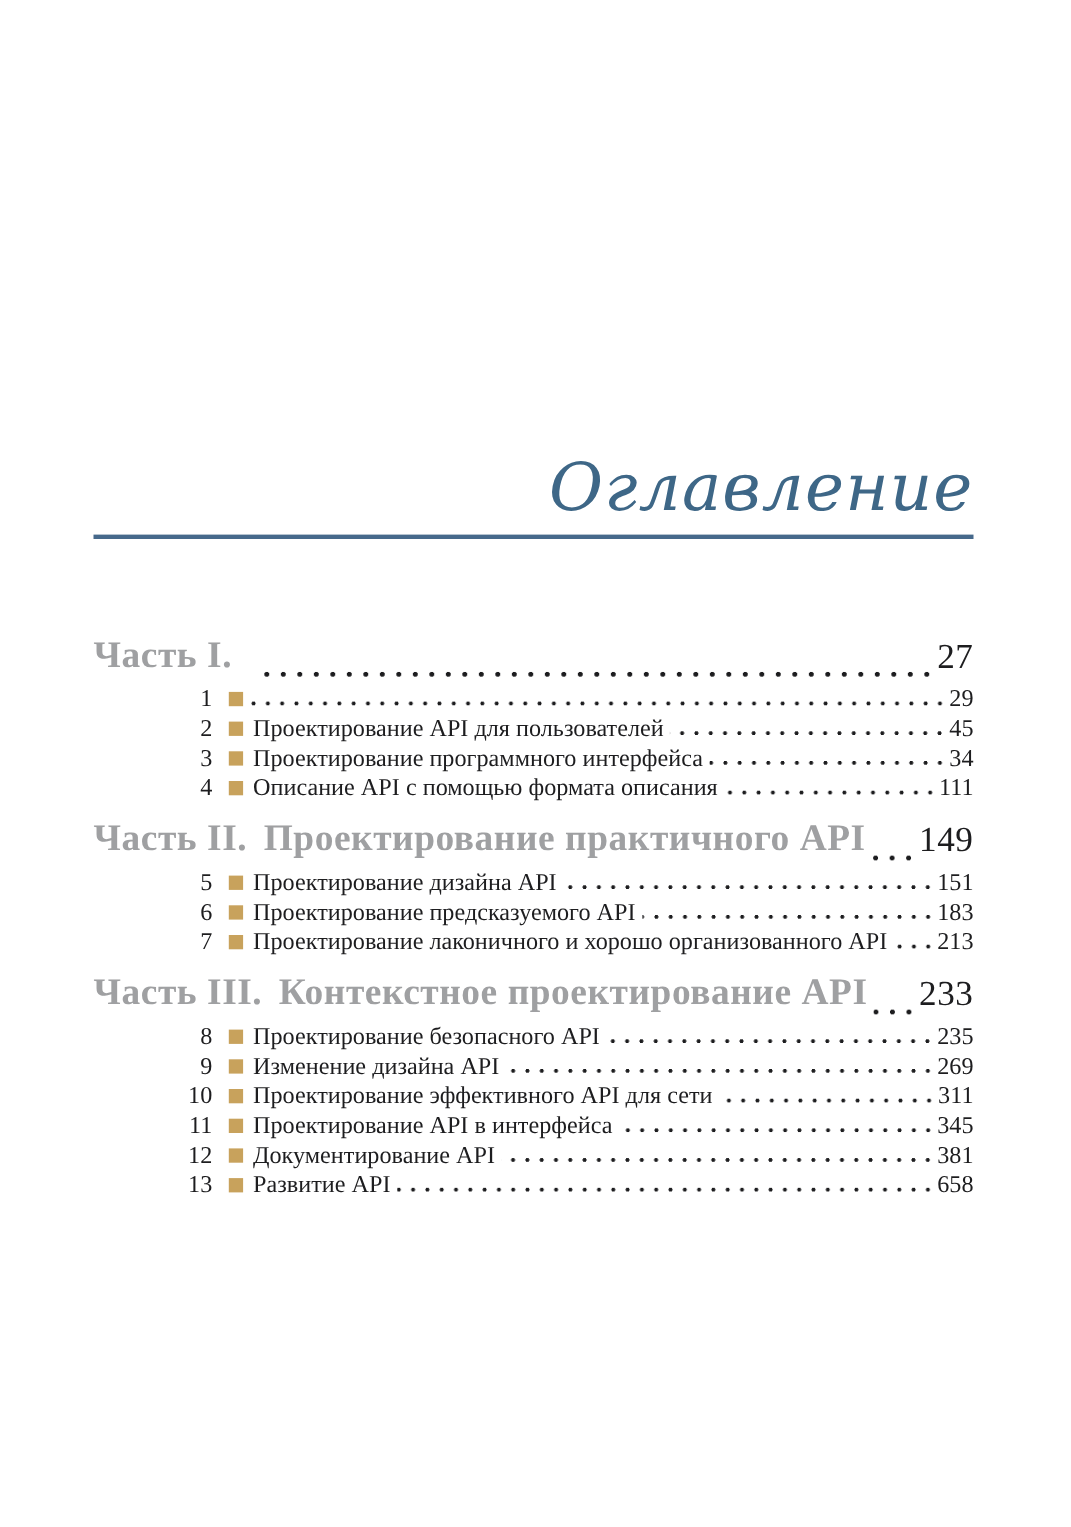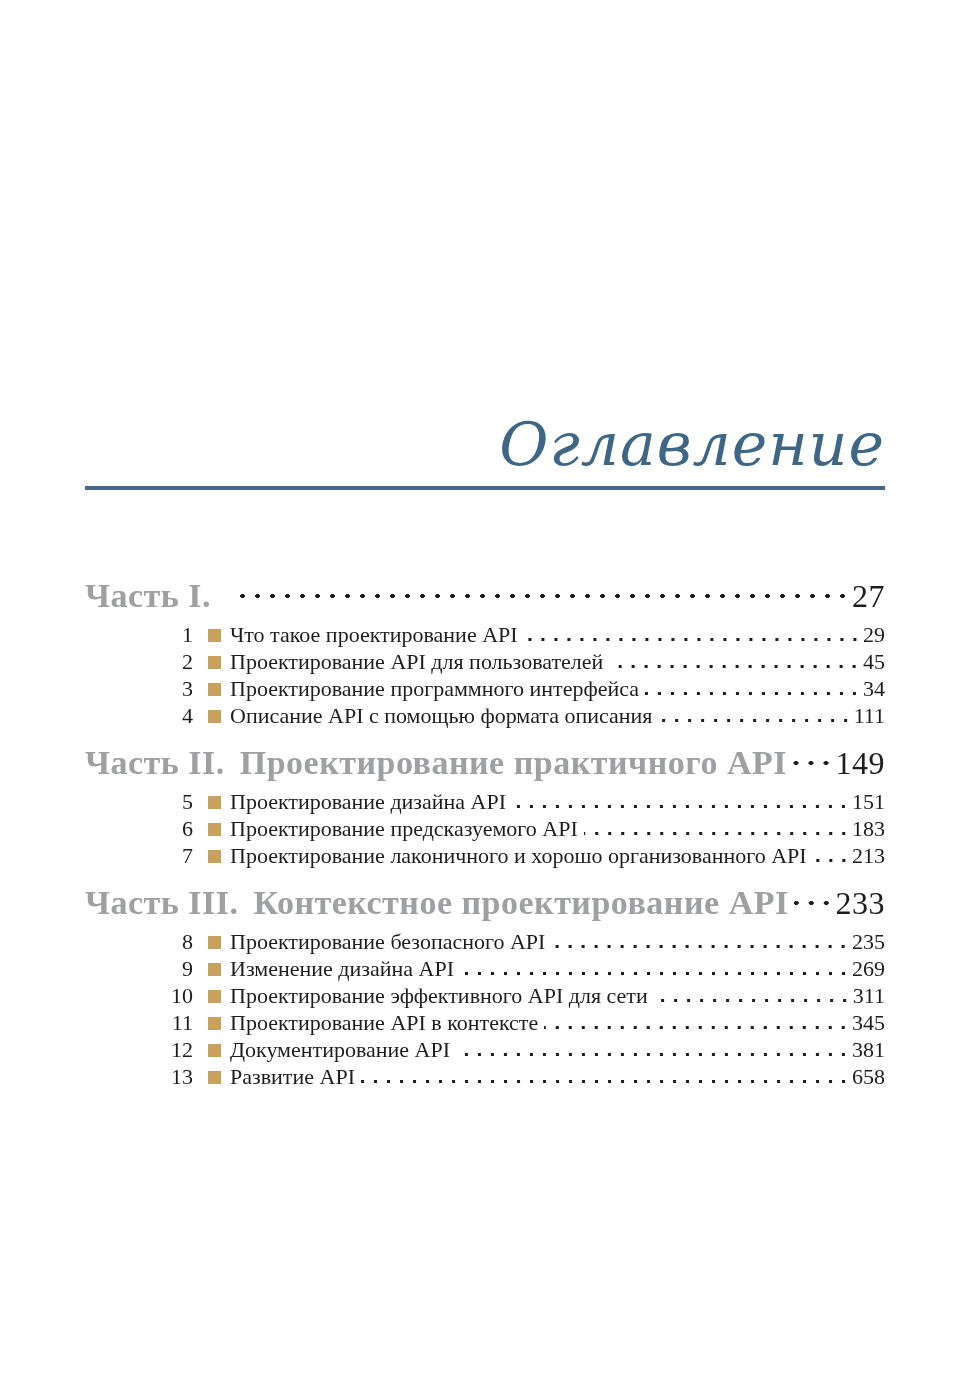--- a/index.html
+++ b/index.html
@@ -29,21 +29,21 @@
   .title-rule {
     height: 4px;
     margin-top: 12px;
     background: var(--rule, #46698B);
   }
   .toc > .part { margin-top: 14px; }
   .toc > .part:first-child { margin-top: 86px; }
 
   .part-heading {
     display: flex;
-    align-items: center;
+    align-items: flex-end;
     font-size: 34px;
     line-height: 40px;
     font-weight: 700;
     color: var(--gray, #9FA0A2);
     letter-spacing: 0.5px;
     white-space: nowrap;
   }
   .part-label { margin-right: 15px; flex: none; }
   .part-title { flex: none; }
   .part-page {
@@ -106,21 +106,20 @@
   <section class="part">
     <div class="part-heading">
       <span class="part-label">Часть I.</span>
       <span class="leader part-leader"></span>
       <span class="part-page">27</span>
     </div>
     <div class="chapters">
   <div class="chapter-row">
     <span class="ch-num">1</span>
     <span class="ch-bullet"></span>
-    <span class="ch-title">Что такое проектирование API</span>
     <span class="leader ch-leader"></span>
     <span class="ch-page">29</span>
   </div>
 
   <div class="chapter-row">
     <span class="ch-num">2</span>
     <span class="ch-bullet"></span>
     <span class="ch-title">Проектирование API для пользователей</span>
     <span class="leader ch-leader"></span>
     <span class="ch-page">45</span>
@@ -206,21 +205,21 @@
     <span class="ch-num">10</span>
     <span class="ch-bullet"></span>
     <span class="ch-title">Проектирование эффективного API для сети</span>
     <span class="leader ch-leader"></span>
     <span class="ch-page">311</span>
   </div>
 
   <div class="chapter-row">
     <span class="ch-num">11</span>
     <span class="ch-bullet"></span>
-    <span class="ch-title">Проектирование API в контексте</span>
+    <span class="ch-title">Проектирование API в интерфейса</span>
     <span class="leader ch-leader"></span>
     <span class="ch-page">345</span>
   </div>
 
   <div class="chapter-row">
     <span class="ch-num">12</span>
     <span class="ch-bullet"></span>
     <span class="ch-title">Документирование API</span>
     <span class="leader ch-leader"></span>
     <span class="ch-page">381</span>

